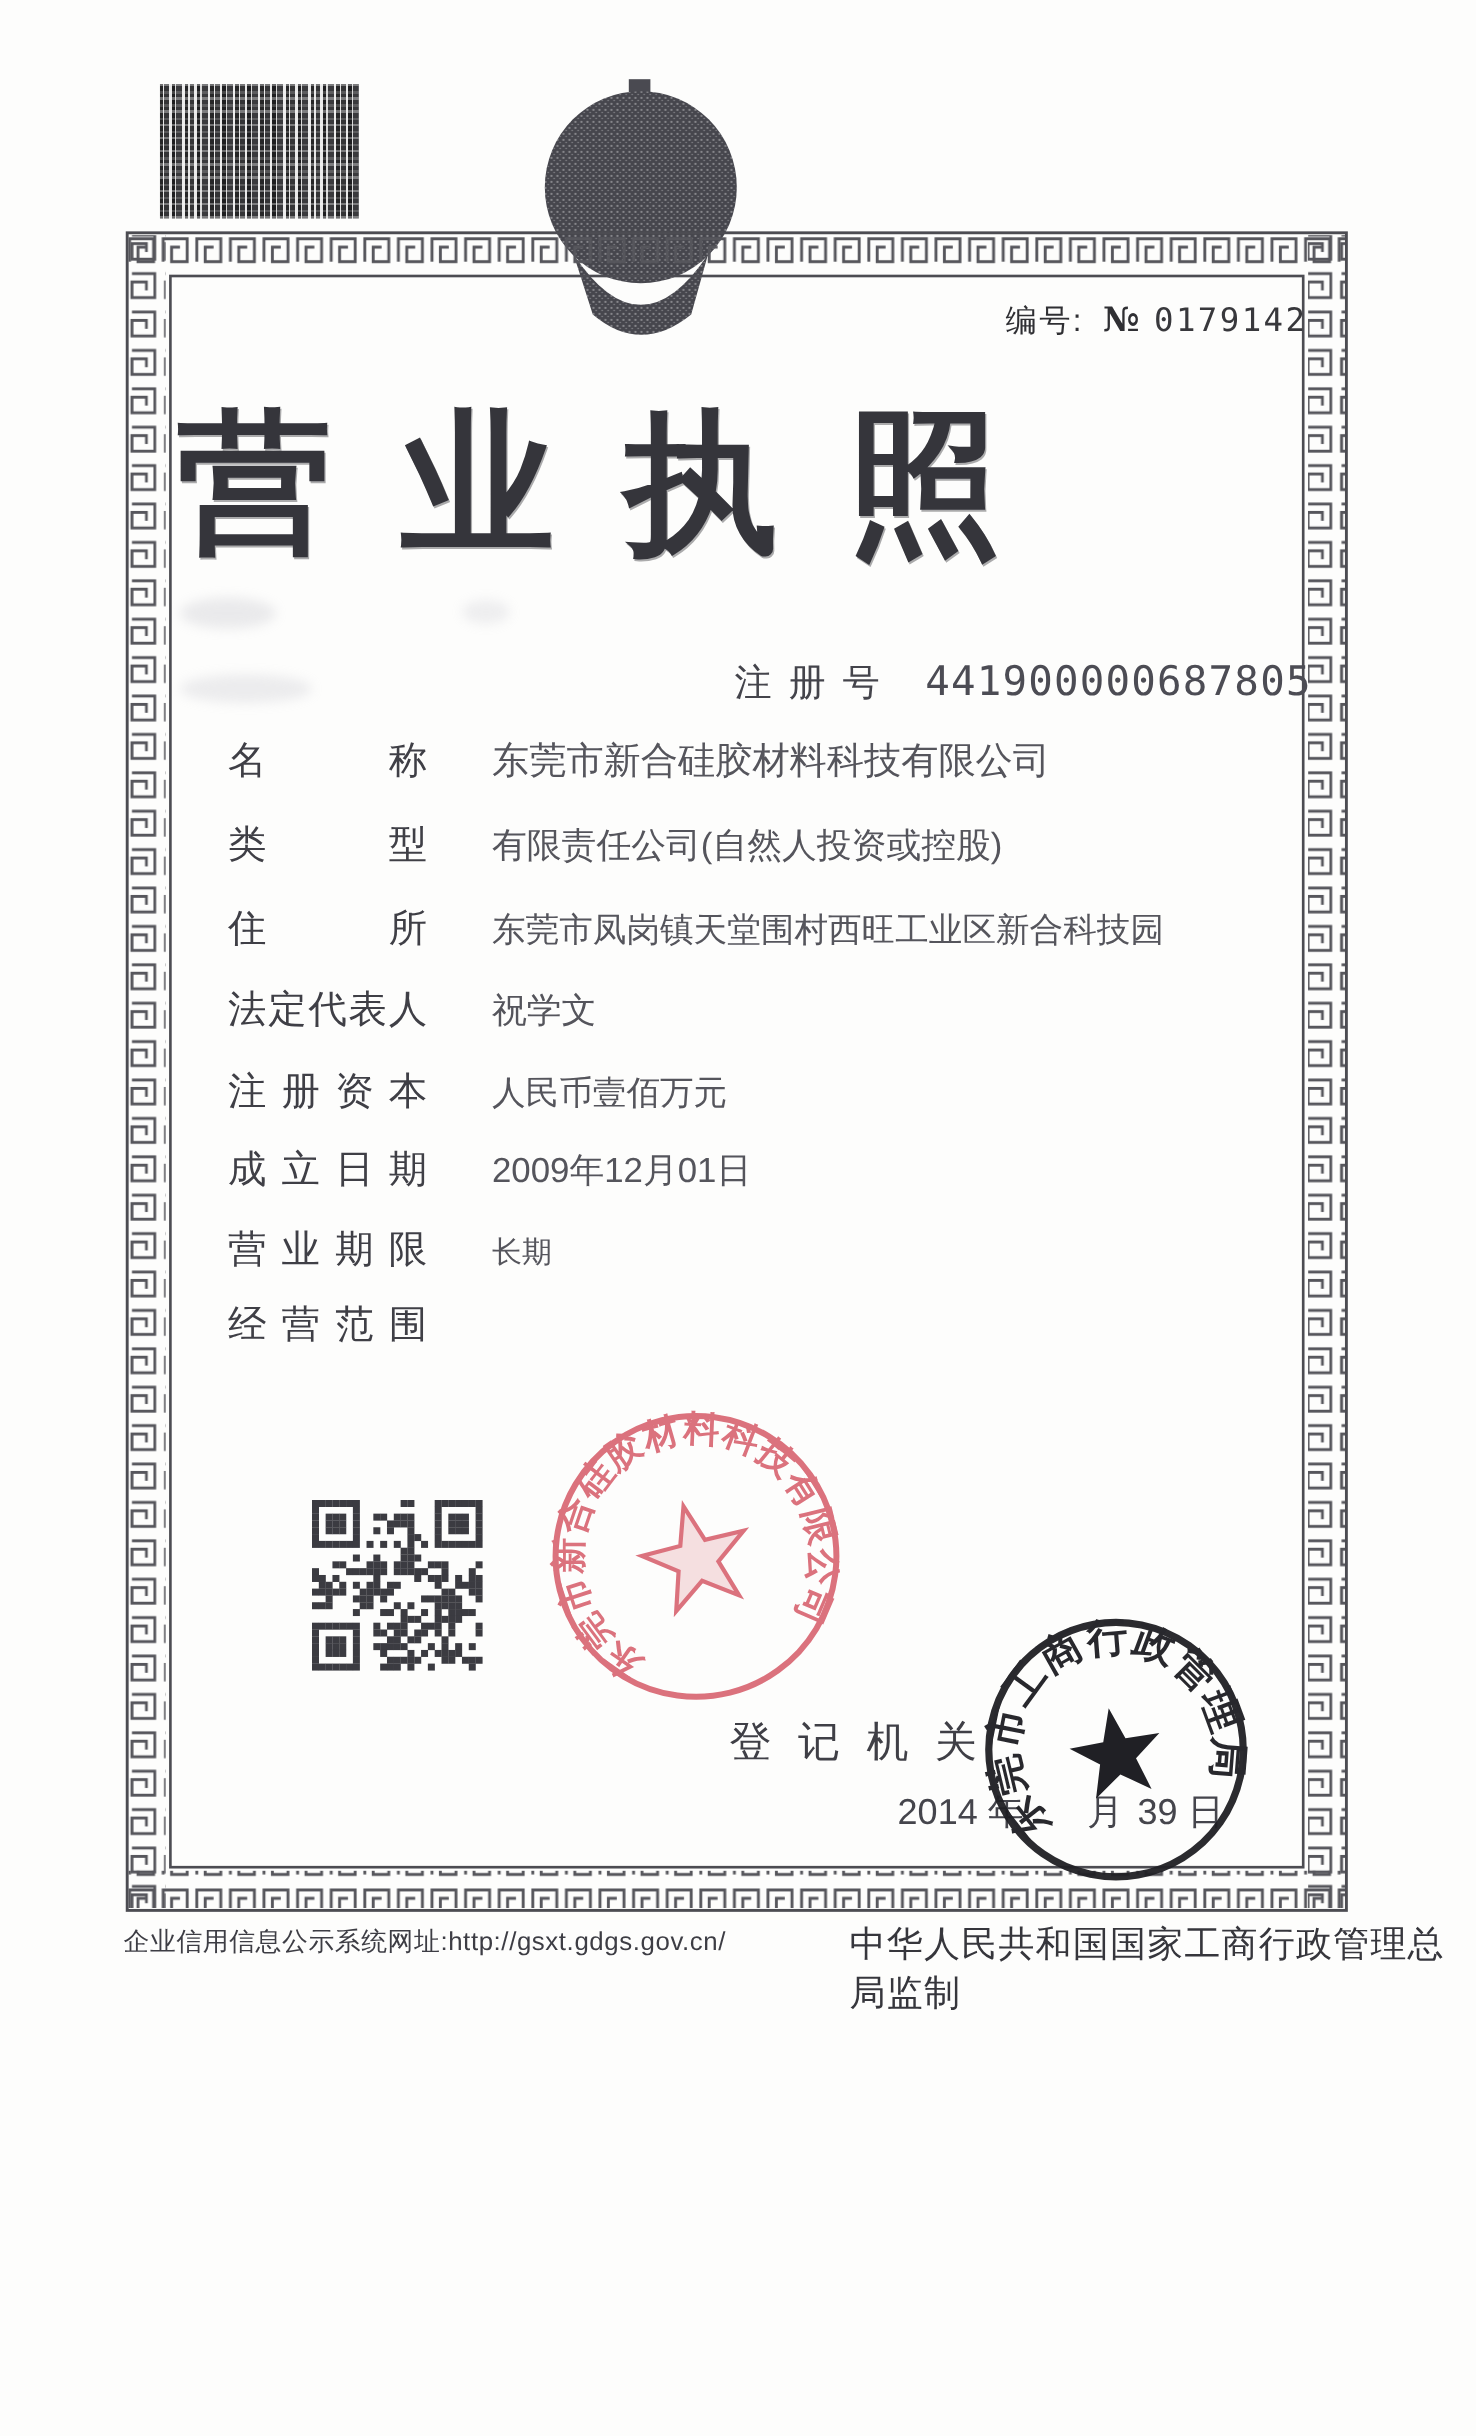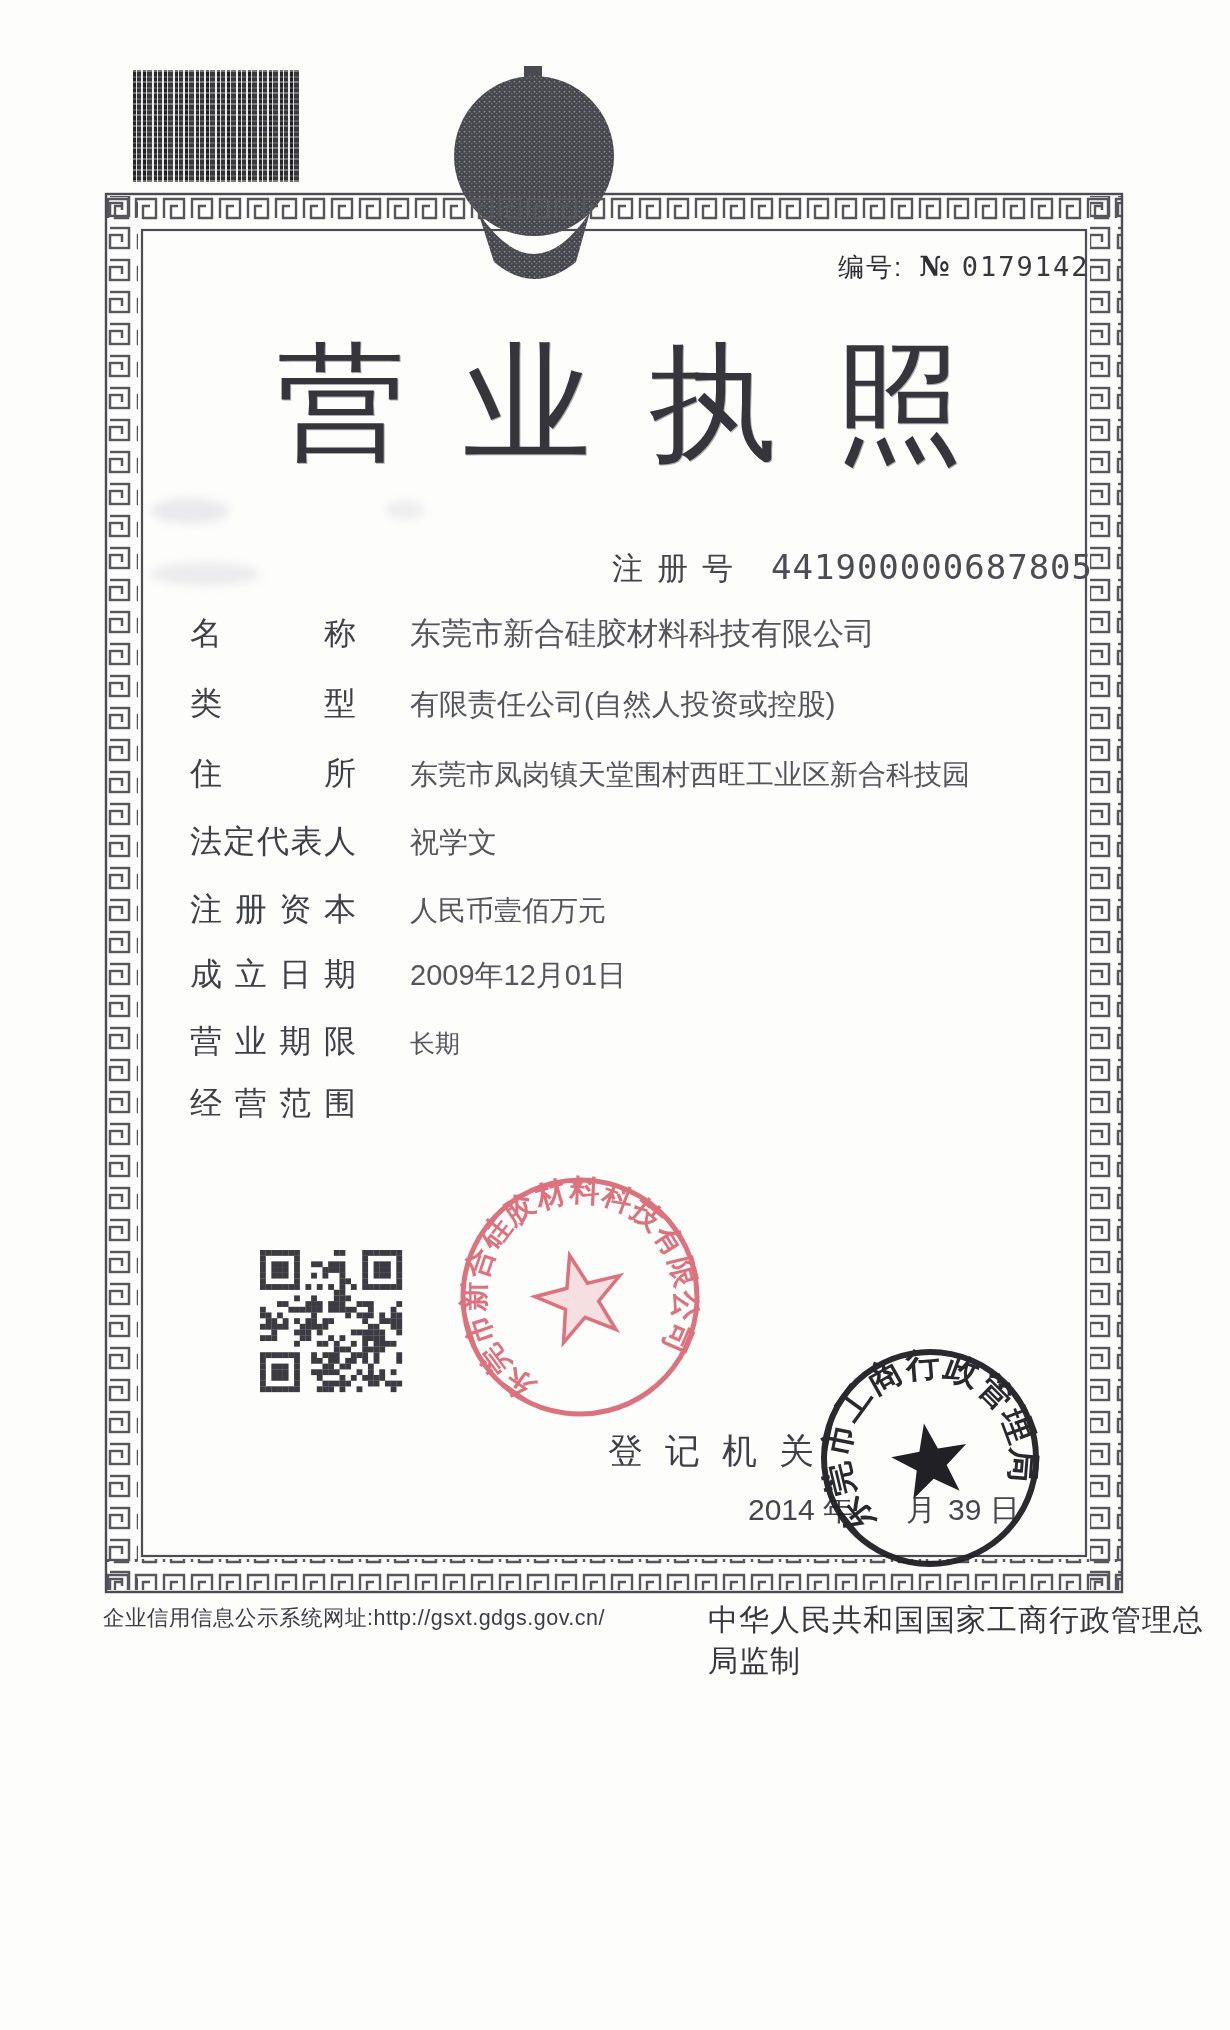--- a/index.html
+++ b/index.html
@@ -13,22 +13,22 @@
       repeating-linear-gradient(90deg,#1d1d1f 0 3px,#e9e9e9 3px 4px,#2c2c2e 4px 8px,#ececec 8px 10px,#151517 10px 13px,#dcdcdc 13px 14px,#333336 14px 19px,#f0f0f0 19px 21px);
     filter:contrast(.92) brightness(1.02);}
 
   .smudge{position:absolute;background:#b9b9c2;border-radius:50%;filter:blur(5px);}
 
   
   .serial{position:absolute;left:838px;top:250px;color:#2f2f33;font-size:26px;letter-spacing:2px;}
   .serial .sign{font-family:"DejaVu Serif",serif;font-weight:700;margin-left:16px;font-size:28px;}
   .serial .digits{font-family:"DejaVu Sans Mono",monospace;margin-left:10px;font-size:27px;color:#38383c;text-align:right;}
 
-  .title{position:absolute;left:110px;top:318px;width:1020px;margin:0;text-align:center;
-    font-size:128px;font-weight:400;letter-spacing:58px;text-indent:58px;color:#35353b;
+  .title{position:absolute;left:90px;top:318px;width:1020px;margin:0;
+    font-size:128px;font-weight:700;letter-spacing:58px;text-indent:58px;color:#35353b;
     text-shadow:1px 1px 0 rgba(70,70,75,.45);}
 
   .regno{position:absolute;left:612px;top:536px;display:flex;align-items:baseline;color:#44444b;}
   .regno-label{font-size:31px;letter-spacing:14px;margin-top:12px;}
   .regno-value{font-family:"DejaVu Sans Mono",monospace;font-size:34px;margin-left:24px;color:#4c4c54;letter-spacing:1px;}
 
   .row{position:absolute;left:190px;display:flex;align-items:baseline;gap:30px;}
   .row .lbl{width:166px;font-size:32px;color:#3f3f46;text-align:justify;text-align-last:justify;flex:0 0 auto;}
   .row .val{margin-left:24px;color:#55555c;white-space:nowrap;}
 

